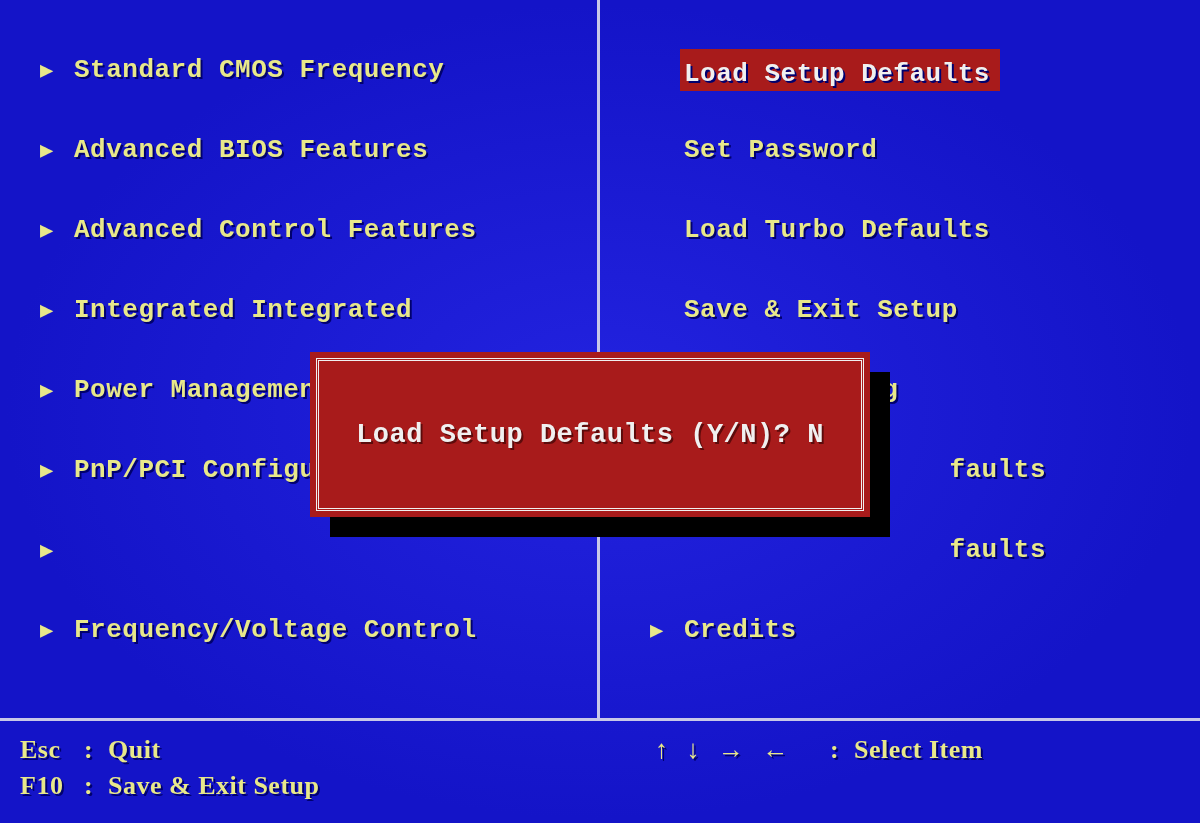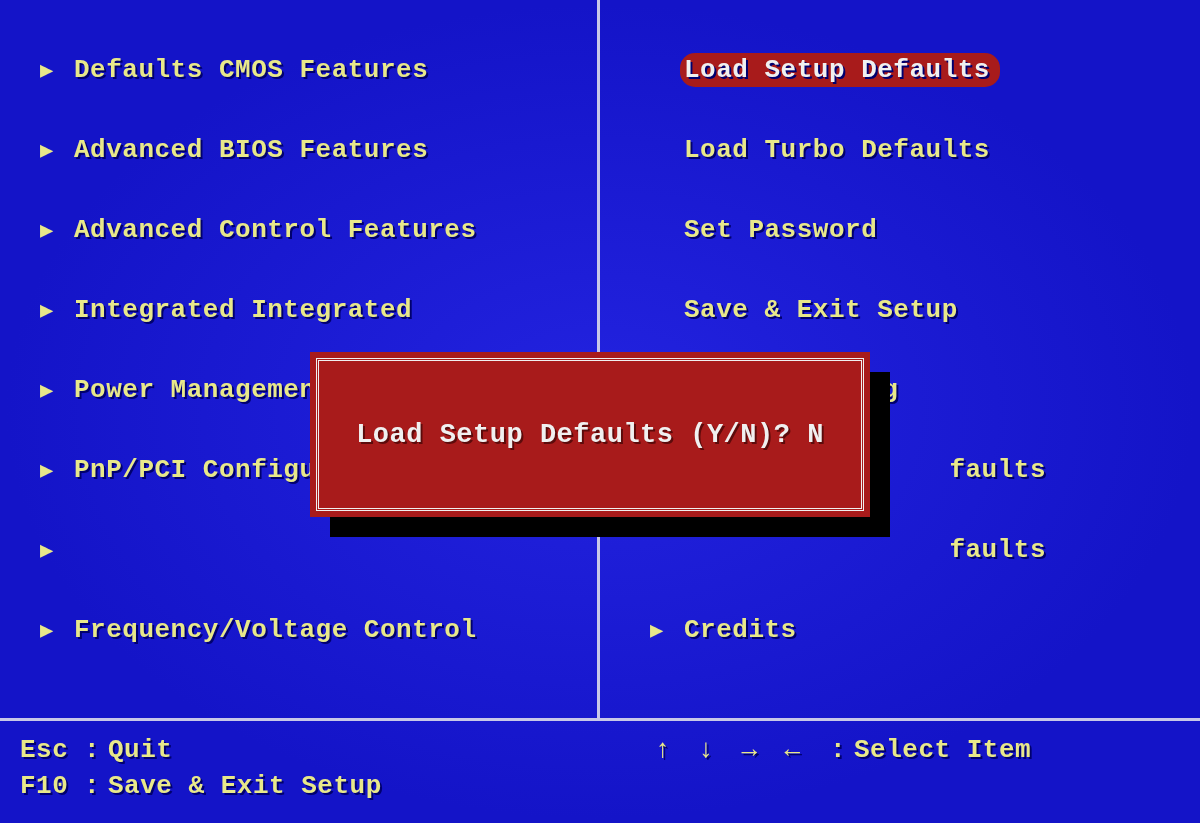--- a/index.html
+++ b/index.html
@@ -48,37 +48,37 @@
     white-space: nowrap;
   }
   .menu-item .arrow {
     display: inline-block;
     width: 30px;
     font-size: 22px;
   }
   .menu-item.selected .label-text {
     background: var(--bios-red);
     color: var(--bios-white);
-    padding: 2px 10px 2px 4px;
-    border-radius: 15px;
+    padding: 10px 10px 2px 4px;
   }
   .label-text {
     padding: 2px 4px;
     text-shadow: 2px 2px 0 #00006e;
   }
   .hr {
     height: 3px;
     background: var(--divider);
     width: 100%;
   }
   .footer {
     display: flex;
     padding: 14px 20px 16px 20px;
     font-size: 26px;
     justify-content: space-between;
+    font-family: Liberation Serif, serif;
   }
   .footer-left { flex: 1.2; }
   .footer-right { flex: 1; text-align: left; padding-left: 5px;}
   .footer-line { margin-bottom: 6px; text-shadow: 2px 2px 0 #00006e; }
   .foot-key { display: inline-block; width: 64px; }
   .foot-colon { display: inline-block; width: 24px; }
   .arrow-keys { display:inline-block; width: 175px; letter-spacing: 6px;}
 
   
   .dialog-shadow {
@@ -117,21 +117,21 @@
   }
 </style>
 </head>
 <body>
 
 <div class="main">
   <div class="menu-area">
     <div class="col col-left" id="col-left">
         <div class="menu-item">
           <span class="arrow">▶</span>
-          <span class="label-text">Defaults CMOS Features</span>
+          <span class="label-text">Standard CMOS Frequency</span>
         </div>
         <div class="menu-item">
           <span class="arrow">▶</span>
           <span class="label-text">Advanced BIOS Features</span>
         </div>
         <div class="menu-item">
           <span class="arrow">▶</span>
           <span class="label-text">Advanced Control Features</span>
         </div>
         <div class="menu-item">
@@ -154,25 +154,25 @@
           <span class="label-text">Frequency/Voltage Control</span>
         </div>
       </div>
     <div class="col col-right" id="col-right">
         <div class="menu-item selected">
           <span class="arrow"></span>
           <span class="label-text">Load Setup Defaults</span>
         </div>
         <div class="menu-item">
           <span class="arrow"></span>
+          <span class="label-text">Set Password</span>
+        </div>
+        <div class="menu-item">
+          <span class="arrow"></span>
           <span class="label-text">Load Turbo Defaults</span>
-        </div>
-        <div class="menu-item">
-          <span class="arrow"></span>
-          <span class="label-text">Set Password</span>
         </div>
         <div class="menu-item">
           <span class="arrow"></span>
           <span class="label-text">Save &amp; Exit Setup</span>
         </div>
         <div class="menu-item" style="justify-content: center; padding-right: 110px;">
           <span class="label-text">Saving</span>
         </div>
         <div class="menu-item" style="justify-content: flex-end; padding-right: 110px;">
           <span class="label-text">faults</span>

